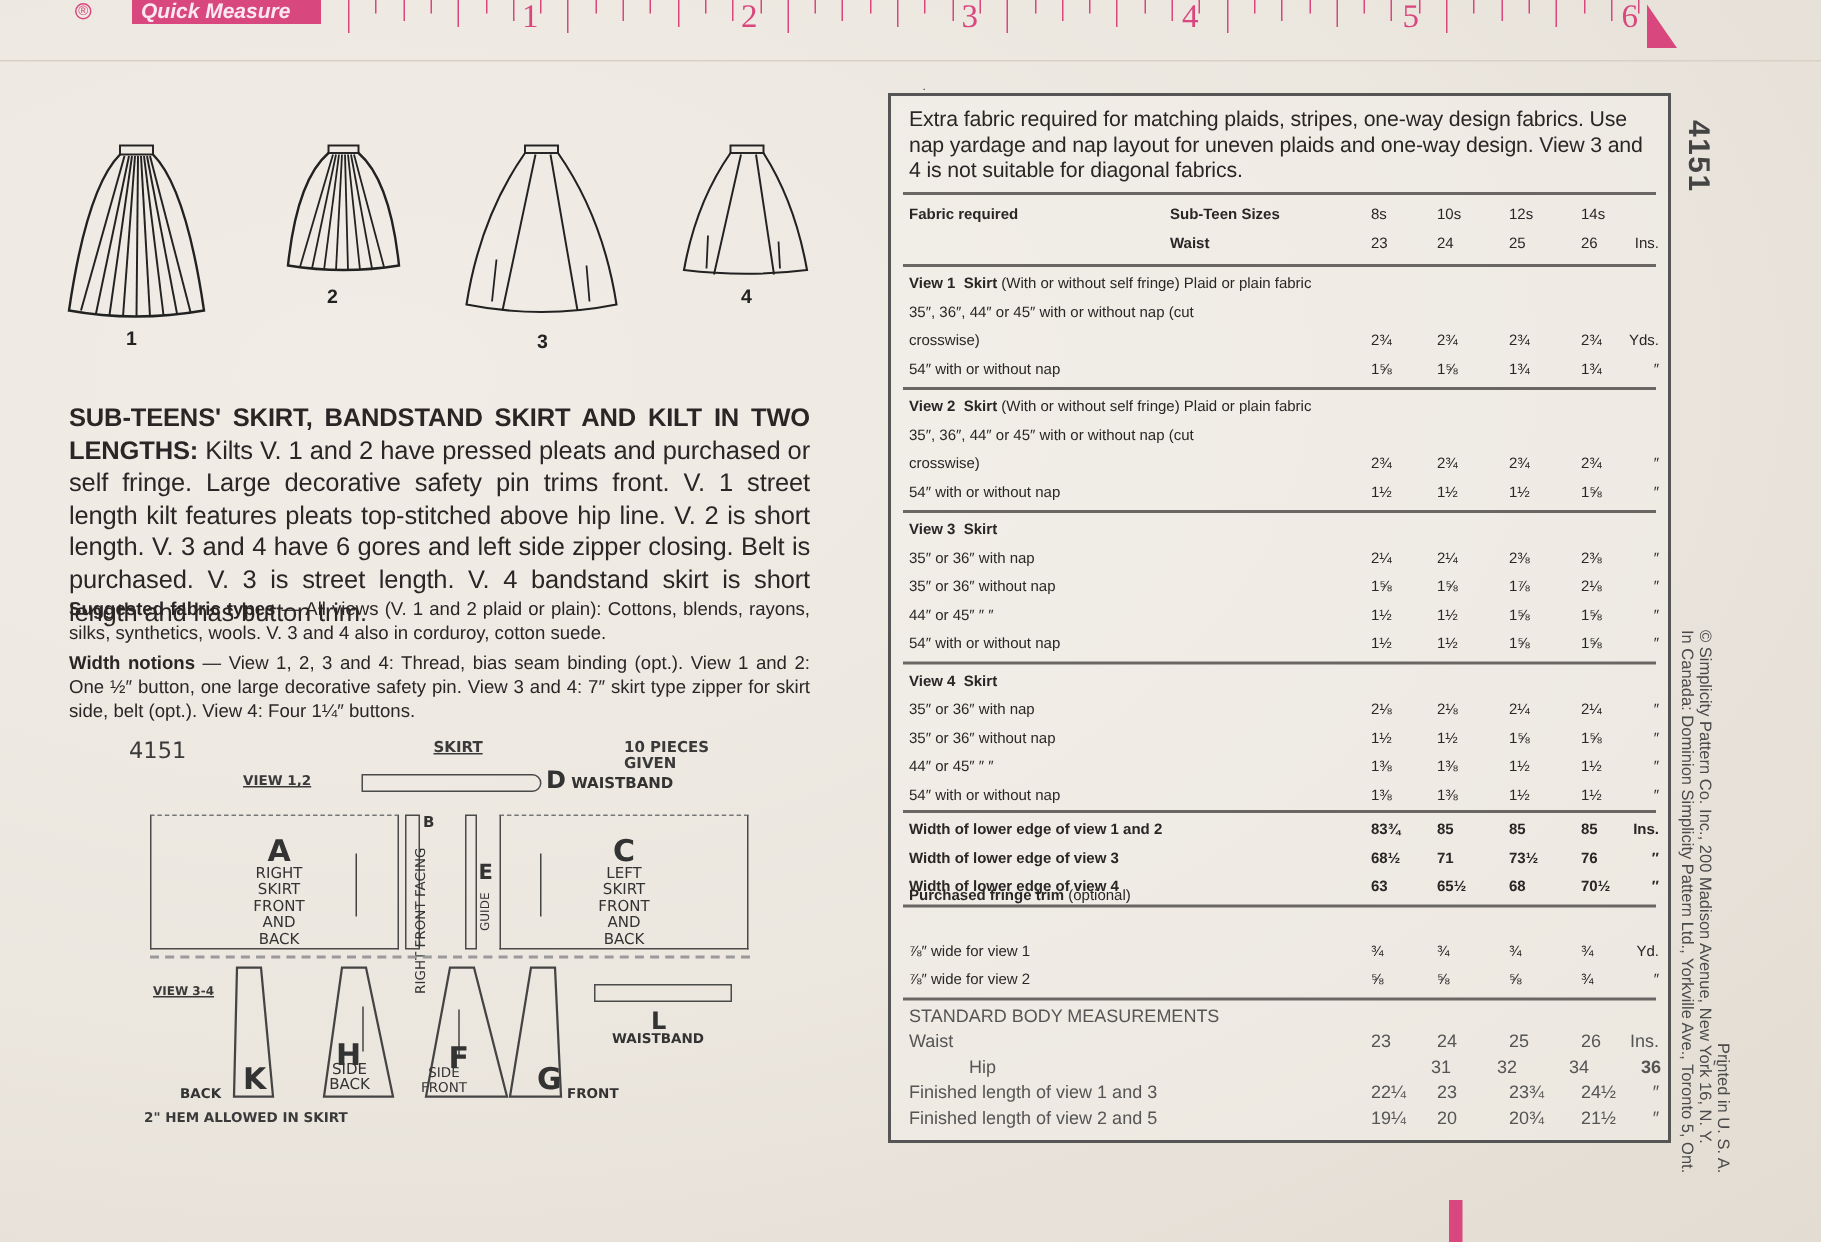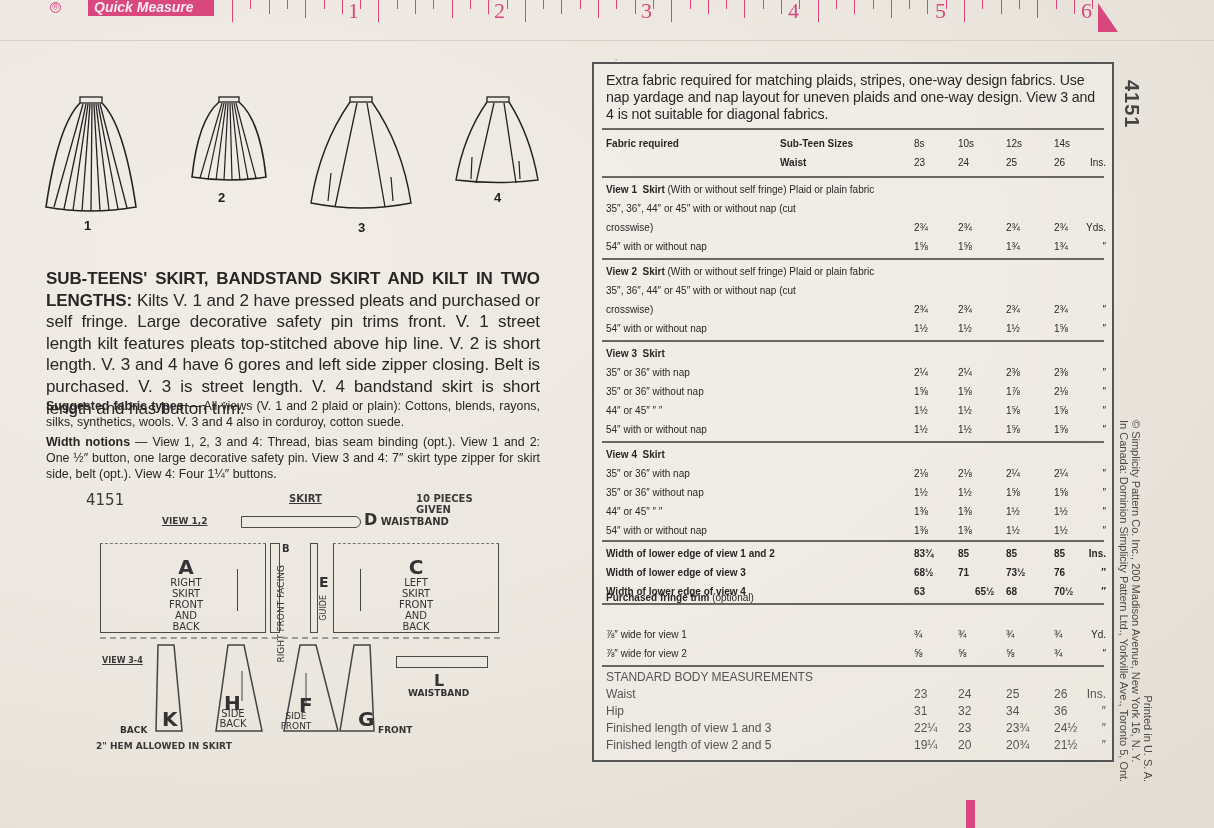--- a/index.html
+++ b/index.html
@@ -400,21 +400,21 @@
         <span class="lbl">Width of lower edge of view 3</span>
         <span class="c" style="left: 308px;">68½</span>
         <span class="c" style="left: 352px;">71</span>
         <span class="c" style="left: 400px;">73½</span>
         <span class="c" style="left: 448px;">76</span>
         <span class="u">″</span>
       </div>
       <div class="row bold" style="top: 518px;">
         <span class="lbl">Width of lower edge of view 4</span>
         <span class="c" style="left: 308px;">63</span>
-        <span class="c" style="left: 352px; margin-left: 17px;">65½</span>
+        <span class="c" style="left: 352px;">65½</span>
         <span class="c" style="left: 400px;">68</span>
         <span class="c" style="left: 448px;">70½</span>
         <span class="u">″</span>
       </div>
     </div>
   <div class="hr" style="top:539px"></div>
 
   <div class="row" style="top:524px">
     <span class="lbl"><b>Purchased fringe trim</b> <span>(optional)</span></span>
   </div>
@@ -444,26 +444,26 @@
       </div>
     <div id="bodyrows">
         <div class="row" style="top: 622px;">
           <span class="lbl">Waist</span>
           <span class="c" style="left: 308px;">23</span>
           <span class="c" style="left: 352px;">24</span>
           <span class="c" style="left: 400px;">25</span>
           <span class="c" style="left: 448px;">26</span>
           <span class="u">Ins.</span>
         </div>
-        <div class="row" style="top: 639px;">
+        <div class="row" style="top: 639px; margin-left: 40px;">
           <span class="lbl">Hip</span>
           <span class="c" style="left: 308px;">31</span>
           <span class="c" style="left: 352px;">32</span>
           <span class="c" style="left: 400px;">34</span>
-          <span class="c" style="left: 448px;">36</span>
+          <span class="c" style="left: 448px; font-weight: bold;">36</span>
           <span class="u">″</span>
         </div>
         <div class="row" style="top: 656px;">
           <span class="lbl">Finished length of view 1 and 3</span>
           <span class="c" style="left: 308px;">22¼</span>
           <span class="c" style="left: 352px;">23</span>
           <span class="c" style="left: 400px;">23¾</span>
           <span class="c" style="left: 448px;">24½</span>
           <span class="u">″</span>
         </div>

